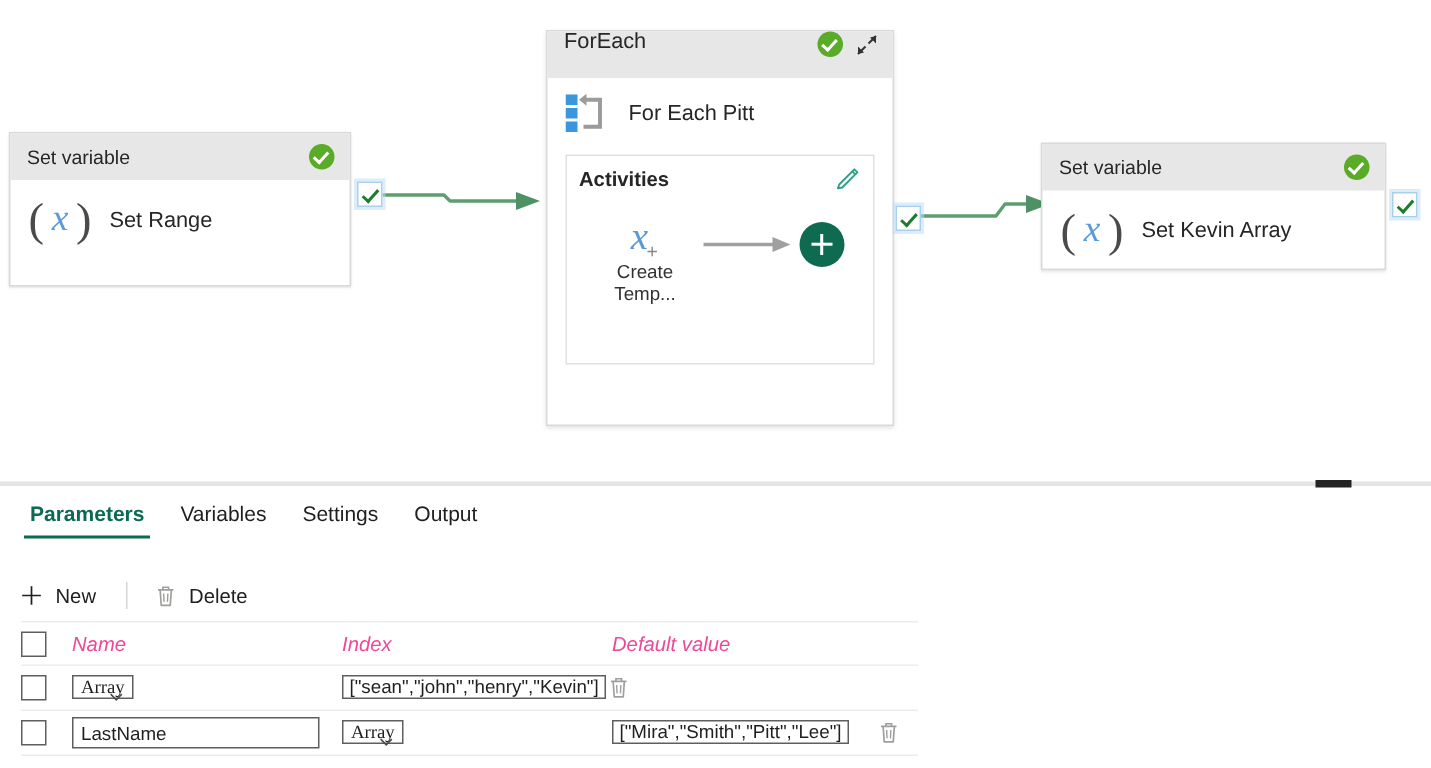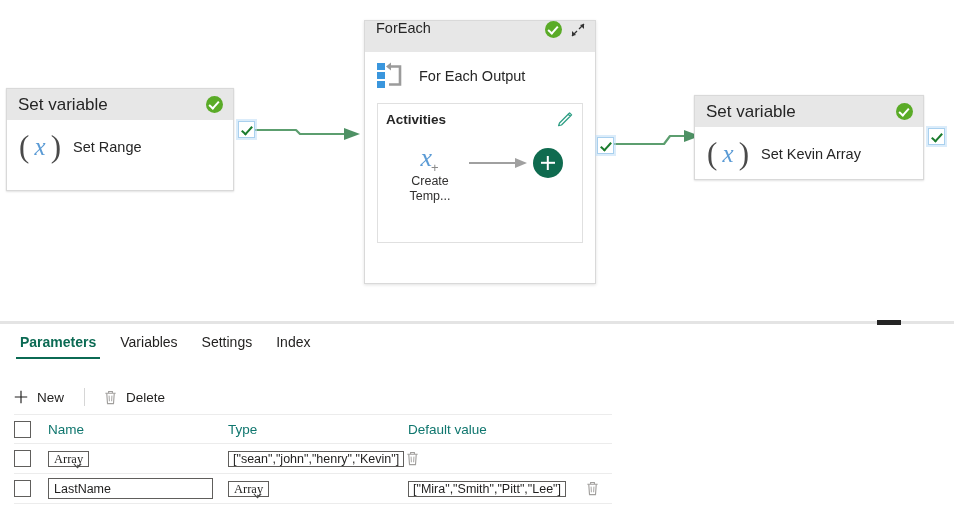--- a/index.html
+++ b/index.html
@@ -36,21 +36,21 @@
   }
   .node-header {
     height: 31px;
     background: #e7e7e7;
     display: flex;
     align-items: center;
     padding: 0 10px 0 11px;
     box-sizing: border-box;
   }
   .node-header .title {
-    font-size: 17px;
+    font-size: 13px;
     color: #262626;
     flex: 1;
     line-height: 1;
   }
   .node-body {
     display: flex;
     align-items: center;
     padding: 10px 12px 14px 12px;
     box-sizing: border-box;
   }
@@ -315,21 +315,21 @@
     height: 30px;
     border-bottom: 1px solid #ececec;
     box-sizing: border-box;
   }
   .trow.head { border-top: 1px solid #ececec; }
   .c-check { width: 34px; flex: none; display: flex; align-items: center; }
   .c-name  { width: 180px; flex: none; }
   .c-type  { width: 180px; flex: none; }
   .c-def   { width: 168px; flex: none; }
   .c-del   { width: 32px;  flex: none; display:flex; align-items:center; justify-content:center;}
-  .hdr-txt { font-size: 13.5px; color: #0f766e; }
+  .hdr-txt { font-size: 13.5px; color: #ec4899; font-style: italic; }
   .cb {
     width: 17px; height: 17px;
     border: 1px solid #605e5c;
     background: #ffffff;
     box-sizing: border-box;
     cursor: pointer;
   }
   .tinput {
     width: 165px;
     height: 21px;
@@ -425,21 +425,21 @@
     <div class="fe-row">
       <span class="foreach-icon">
         <svg viewBox="0 0 28 27" width="28" height="27">
           <rect x="0" y="1" width="8" height="7" fill="#3a96dd"></rect>
           <rect x="0" y="10" width="8" height="7" fill="#3a96dd"></rect>
           <rect x="0" y="19" width="8" height="7" fill="#3a96dd"></rect>
           <path d="M 12 4.5 L 23 4.5 L 23 22.5 L 12 22.5" fill="none" stroke="#9b9b9b" stroke-width="2.6"></path>
           <polygon points="14,0.5 14,8.5 9,4.5" fill="#9b9b9b"></polygon>
         </svg>
       </span>
-      <span class="label">For Each Output</span>
+      <span class="label">For Each Pitt</span>
     </div>
 
     <div class="activities-box">
       <span class="act-title">Activities</span>
       <span class="pencil-icon">
         <svg viewBox="0 0 18 18" width="18" height="18">
           <path d="M 3.5 13 L 12.2 4.3 L 14.2 6.3 L 5.5 15 L 2.6 15.6 Z" fill="none" stroke="#2e9e84" stroke-width="1.25" stroke-linejoin="round"></path>
           <path d="M 12.2 4.3 L 13.6 2.9 L 15.6 4.9 L 14.2 6.3" fill="none" stroke="#2e9e84" stroke-width="1.25" stroke-linejoin="round"></path>
         </svg>
       </span>
@@ -481,21 +481,21 @@
 
 <div id="splitter"></div>
 <div id="splitter-handle"></div>
 
 <div id="bottom">
 
   <div id="tabs">
     <div class="tab active">Parameters</div>
     <div class="tab">Variables</div>
     <div class="tab">Settings</div>
-    <div class="tab">Index</div>
+    <div class="tab">Output</div>
   </div>
 
   <div id="cmdbar">
     <div class="cmd">
       <span class="glyph">
         <svg viewBox="0 0 18 18" width="16" height="16">
           <path d="M 9 2 L 9 16 M 2 9 L 16 9" stroke="#201f1e" stroke-width="1.3" fill="none"></path>
         </svg>
       </span>
       <span>New</span>
@@ -513,21 +513,21 @@
     </div>
   </div>
 
   <div id="ptable">
 
     <div class="trow head">
       <span class="c-check">
         <span class="cb"></span>
       </span>
       <span class="c-name hdr-txt">Name</span>
-      <span class="c-type hdr-txt">Type</span>
+      <span class="c-type hdr-txt">Index</span>
       <span class="c-def hdr-txt">Default value</span>
       <span class="c-del"></span>
     </div>
 
     <div class="trow">
       <span class="c-check">
         <span class="cb"></span>
       </span>
       <span class="c-type">
         <span class="tselect-wrap">

